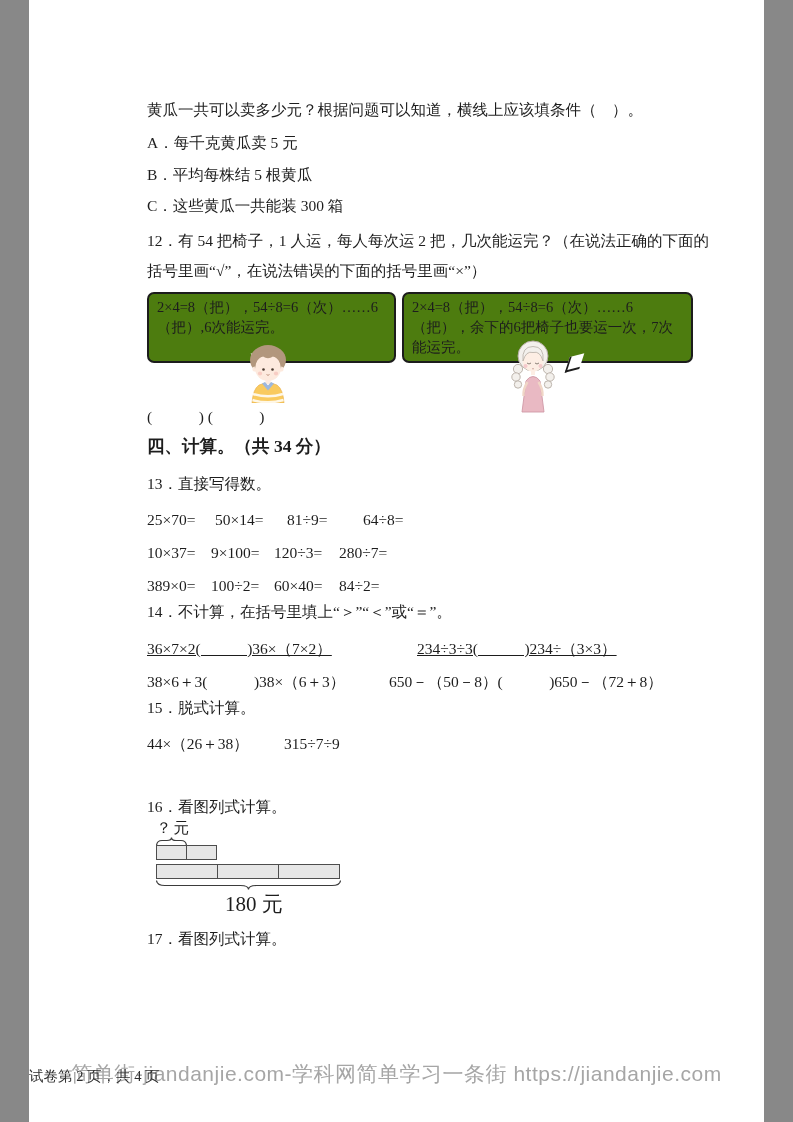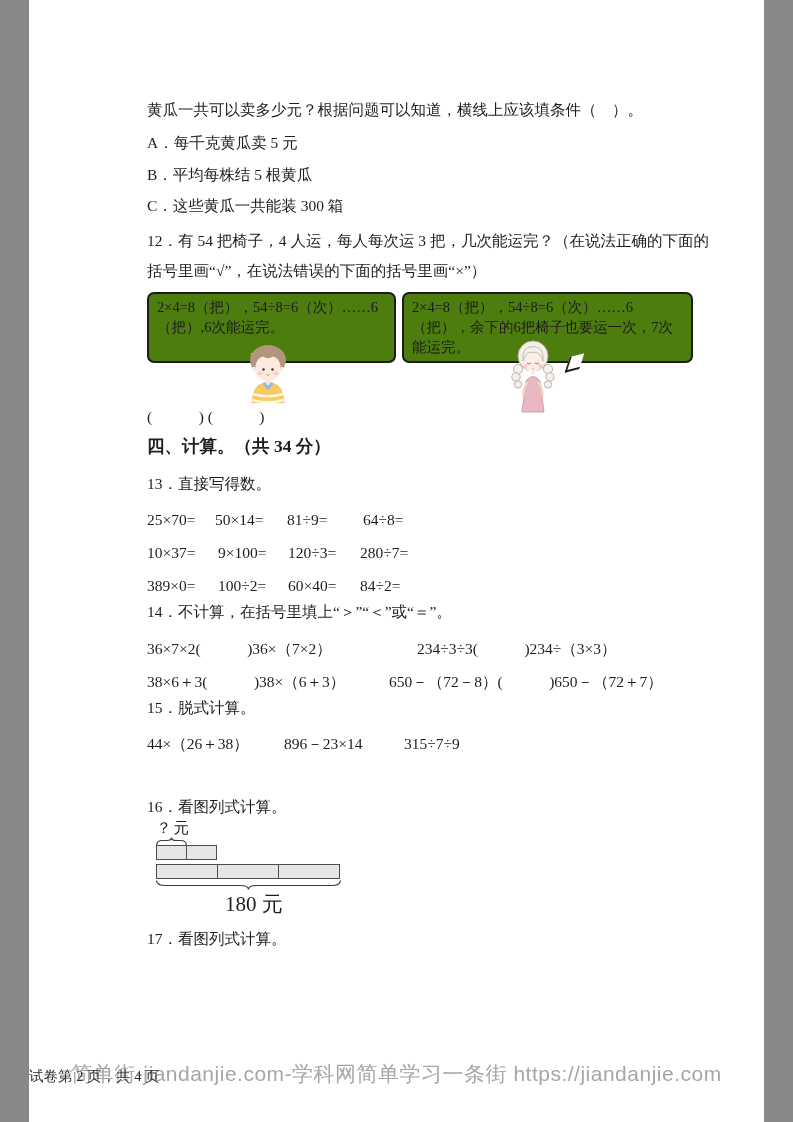--- a/index.html
+++ b/index.html
@@ -26,24 +26,24 @@
   .b-right .tail { bottom:-9px; left:163px; border-left:2.4px solid #1c1c1c; border-bottom:2.4px solid #1c1c1c; transform:rotate(-14deg) skewX(-32deg); }
 
   
   .boy  { position:absolute; left:211px; top:341px; }
   .girl { position:absolute; left:474px; top:337px; }
 
   
   .q13rows { position:absolute; left:118px; top:503px; width:470px; }
   .q13rows .row { display:grid; line-height:33px; }
   .q13rows .r1 { grid-template-columns:68px 72px 76px auto; }
-  .q13rows .r2, .q13rows .r3 { grid-template-columns:64px 63px 65px auto;gap:7px; }
+  .q13rows .r2, .q13rows .r3 { grid-template-columns:64px 63px 65px auto; }
   .q14rows { position:absolute; left:118px; top:632px; width:560px; }
   .q14rows .row { display:grid; line-height:33px; }
-  .q14rows .r1 { grid-template-columns:270px auto; }
+  .q14rows .r1 { grid-template-columns:270px auto;text-decoration:underline; }
   .q14rows .r2 { grid-template-columns:242px auto; }
   .q15rows { position:absolute; left:118px; top:727px; width:560px; }
   .q15rows .row { display:grid; line-height:33px; }
   .q15rows .r1 { grid-template-columns:170px 125px auto; }
   .q15rows .r2 { grid-template-columns:137px 120px auto; }
 
   
   .diagram { position:absolute; left:118px; top:816px; width:220px; height:100px; }
   .diagram .qlabel { position:absolute; left:9px; top:2px; letter-spacing:2px; }
   .diagram .brace-top { position:absolute; left:9px; top:21px; }
@@ -67,21 +67,21 @@
 </head>
 <body>
 
 <div class="page">
 
   <p class="abs line" style="top:100px">黄瓜一共可以卖多少元？根据问题可以知道，横线上应该填条件（　）。</p>
   <p class="abs line" style="top:133px">A．每千克黄瓜卖 5 元</p>
   <p class="abs line" style="top:165px">B．平均每株结 5 根黄瓜</p>
   <p class="abs line" style="top:196px">C．这些黄瓜一共能装 300 箱</p>
 
-  <p class="abs wrap2" style="top:226px">12．有 54 把椅子，4 人运，每人每次运 3 把，几次能运完？（在说法正确的下面的括号里画“√”，在说法错误的下面的括号里画“×”）</p>
+  <p class="abs wrap2" style="top:226px">12．有 54 把椅子，1 人运，每人每次运 2 把，几次能运完？（在说法正确的下面的括号里画“√”，在说法错误的下面的括号里画“×”）</p>
 
   <div class="bubbles">
     <div class="bubble b-left">
       <span>2×4=8（把），54÷8=6（次）……6（把）,6次能运完。</span>
       <div class="tail"></div>
     </div>
     <div class="bubble b-right">
       <span>2×4=8（把），54÷8=6（次）……6（把），余下的6把椅子也要运一次，7次能运完。</span>
       <div class="tail"></div>
     </div>
@@ -153,29 +153,28 @@
   </div>
 
   <p class="abs line" style="top:602px">14．不计算，在括号里填上“＞”“＜”或“＝”。</p>
   <div class="q14rows">
     <div class="row r1">
       <span>36×7×2(　　　)36×（7×2）</span>
       <span>234÷3÷3(　　　)234÷（3×3）</span>
     </div>
     <div class="row r2">
       <span>38×6＋3(　　　)38×（6＋3）</span>
-      <span>650－（72－8）(　　　)650－（72＋7）</span>
+      <span>650－（50－8）(　　　)650－（72＋8）</span>
     </div>
   </div>
 
   <p class="abs line" style="top:698px">15．脱式计算。</p>
   <div class="q15rows">
     <div class="row r2">
       <span>44×（26＋38）</span>
-      <span>896－23×14</span>
       <span>315÷7÷9</span>
     </div>
   </div>
 
   <p class="abs line" style="top:797px">16．看图列式计算。</p>
 
   <div class="diagram">
     <div class="qlabel">？元</div>
     <svg class="brace-top" width="31" height="9" viewBox="0 0 31 9">
       <path d="M0.5,8.5 Q1,3.5 6,3.5 L11,3.5 Q15.5,3.5 15.5,0.5 Q15.5,3.5 20,3.5 L25,3.5 Q30,3.5 30.5,8.5" fill="none" stroke="#3b3b3b" stroke-width="1.2"></path>

